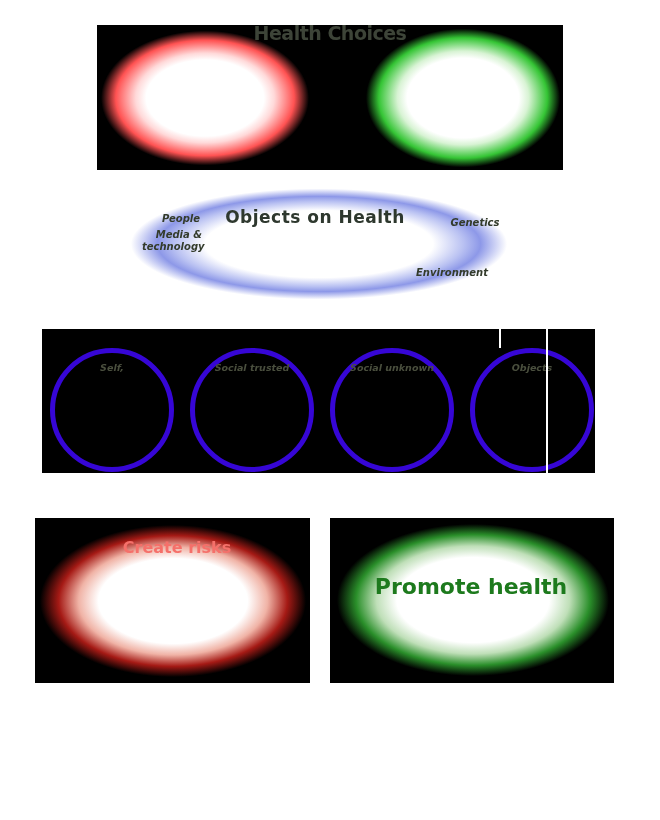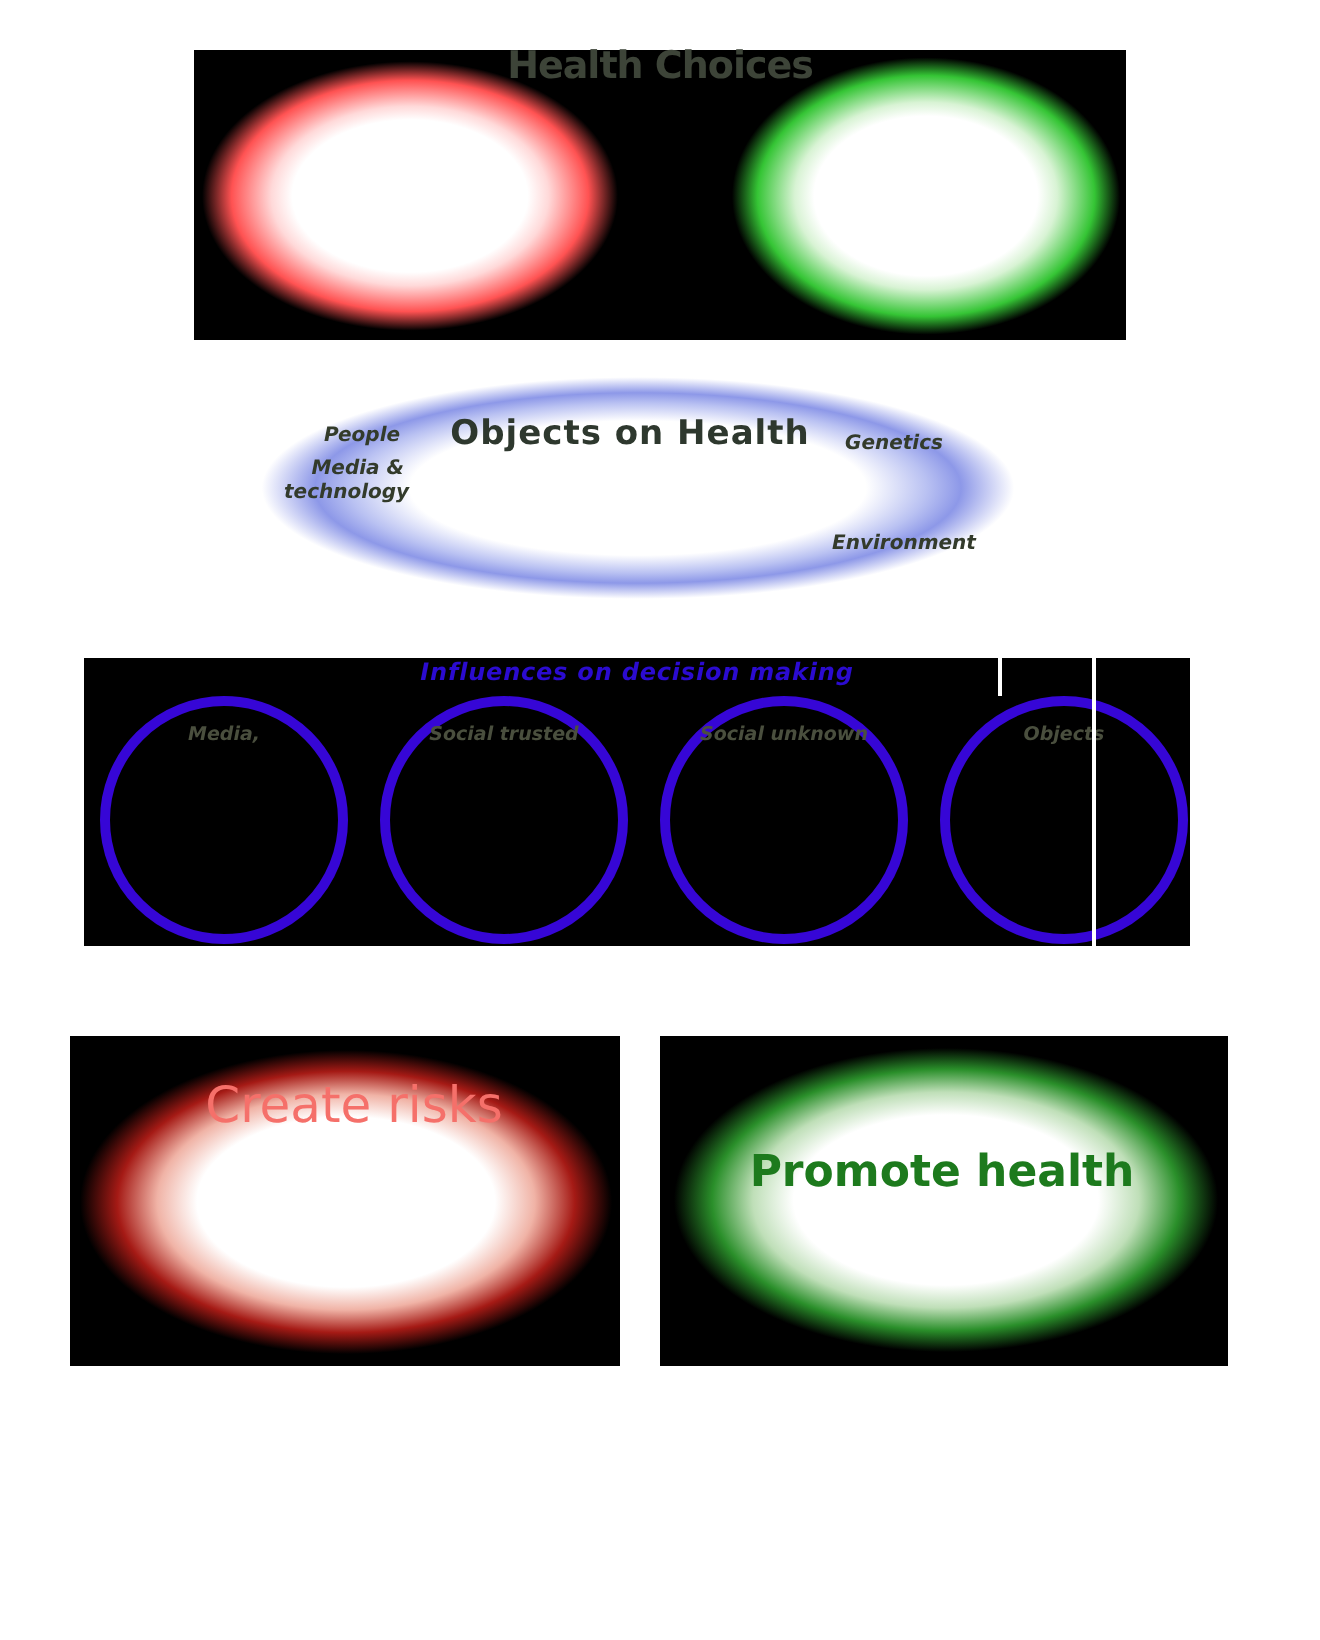--- a/index.html
+++ b/index.html
@@ -68,21 +68,21 @@
   .glow-red-bottom {
     left:5px; top:7px; width:266px; height:152px;
     background:radial-gradient(closest-side, #ffffff 48%, #ffffff 56%, #f0b3a6 71%, #a51a15 86%, rgba(60,6,6,0) 100%);
   }
   .glow-green-bottom {
     left:7px; top:6px; width:272px; height:152px;
     background:radial-gradient(closest-side, #ffffff 48%, #ffffff 56%, #bfdfb8 71%, #2a8f2a 86%, rgba(16,85,16,0) 100%);
   }
   .risks-title {
     position:absolute; left:142px; top:20px; transform:translateX(-50%);
-    color:#f5706a; font-size:25px; font-weight:normal; white-space:nowrap;
+    color:#f5706a; font-size:16px; font-weight:bold; white-space:nowrap;
   }
   .promote-title {
     position:absolute; left:141px; top:23px; transform:translateX(-50%);
     color:#1d7a1d; font-size:22px; font-weight:bold; white-space:nowrap;margin-top:33px;
   }
 </style>
 </head>
 <body>
 
 <div class="page">
@@ -90,27 +90,26 @@
   <div class="blackbox box-top">
     <div class="top-title">Health Choices</div>
     <div class="glow glow-red-top"></div>
     <div class="glow glow-green-top"></div>
   </div>
 
   <div class="glow glow-blue-mid"></div>
   <div class="mid-title">Objects on Health</div>
   <div class="small-label" style="left:181px; top:218px;">People</div>
   <div class="media-label">Media &amp; technology</div>
-  <div class="small-label" style="left:436px; top:222px;padding-left:22px;">Genetics</div>
+  <div class="small-label" style="left:464px; top:222px;padding-left:22px;">Genetics</div>
   <div class="small-label" style="left:452px; top:272px;">Environment</div>
 
   <div class="blackbox box-influences">
-    <div class="influences-title">Influences on decision making</div>
     <div class="circle c1">
-      <div class="circle-label">Media,</div>
+      <div class="circle-label">Self,</div>
     </div>
     <div class="circle c3">
       <div class="circle-label">Social unknown</div>
     </div>
     <div class="circle c2">
       <div class="circle-label">Social trusted</div>
     </div>
     <div class="circle c4">
       <div class="circle-label">Objects</div>
     </div>

